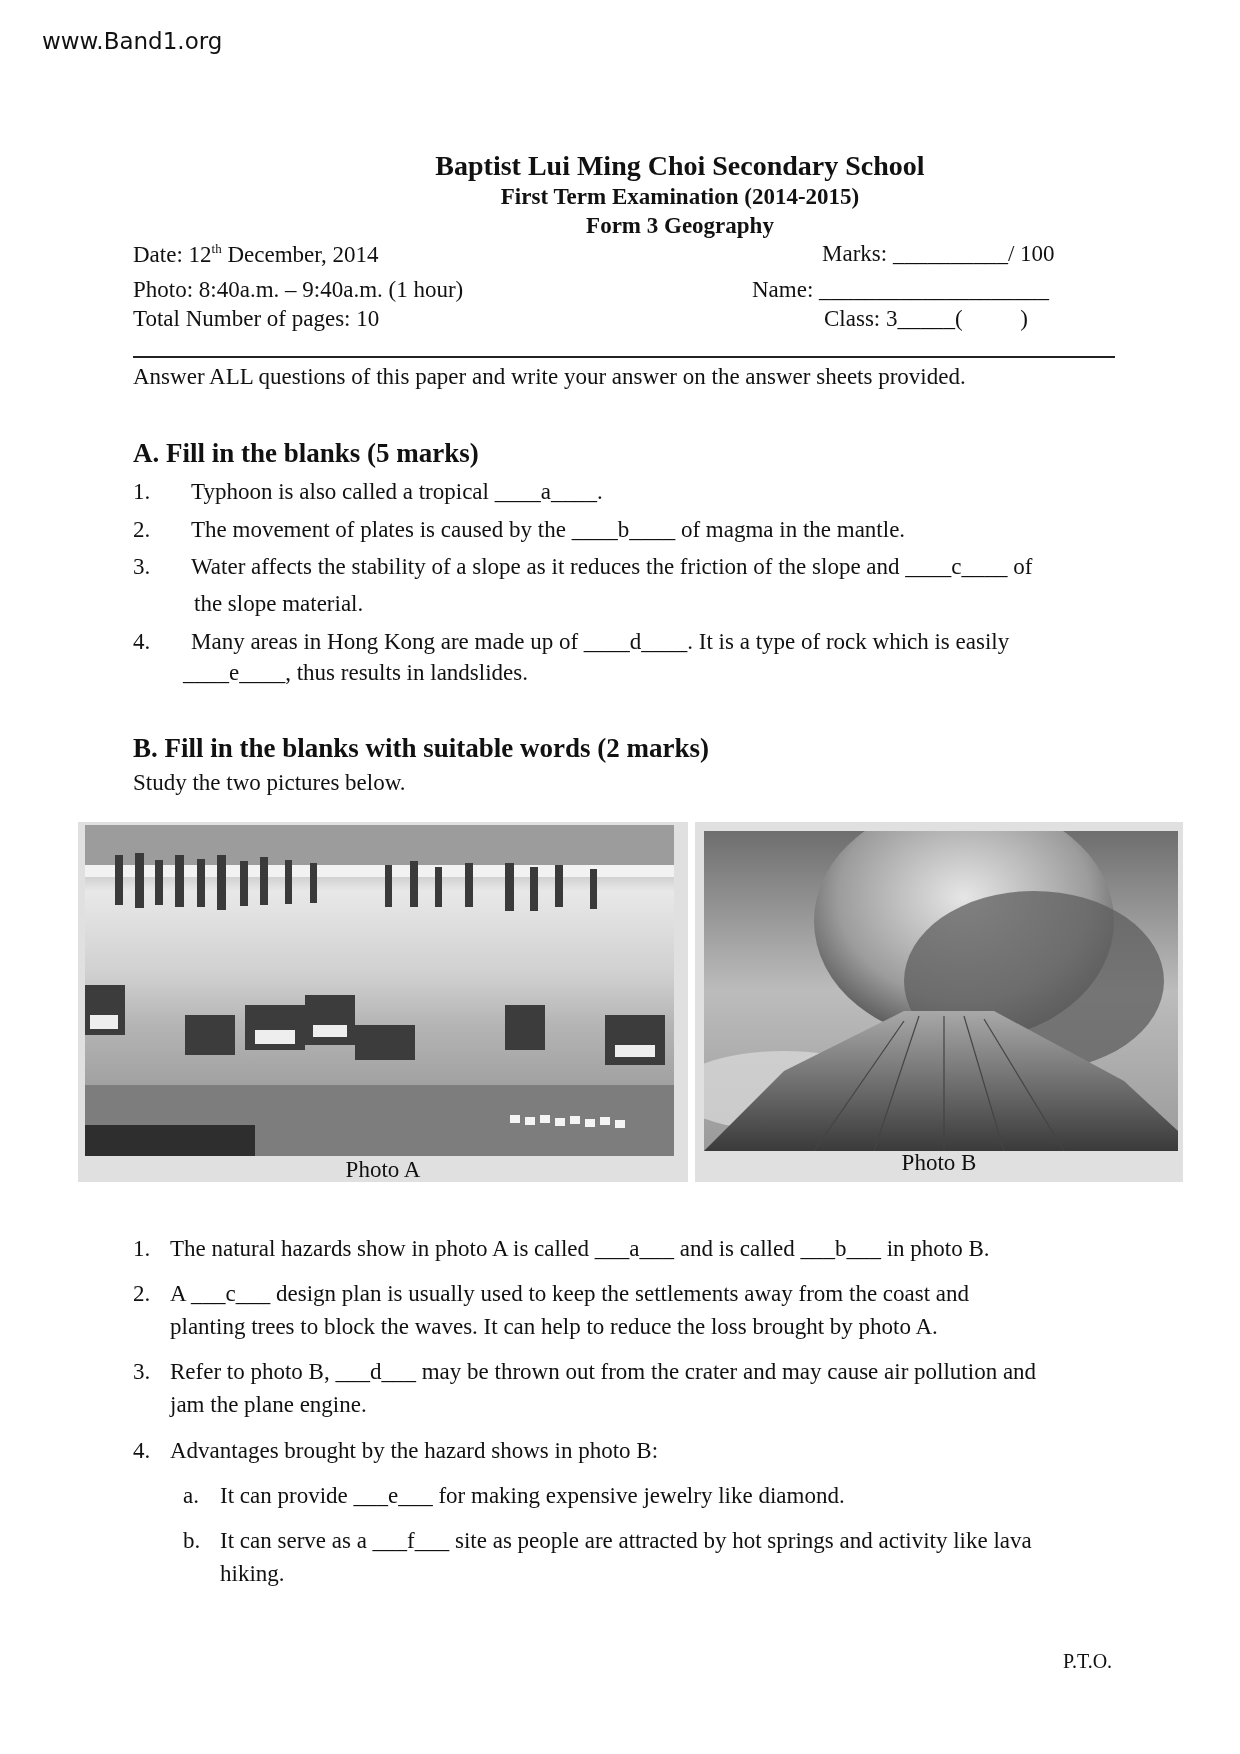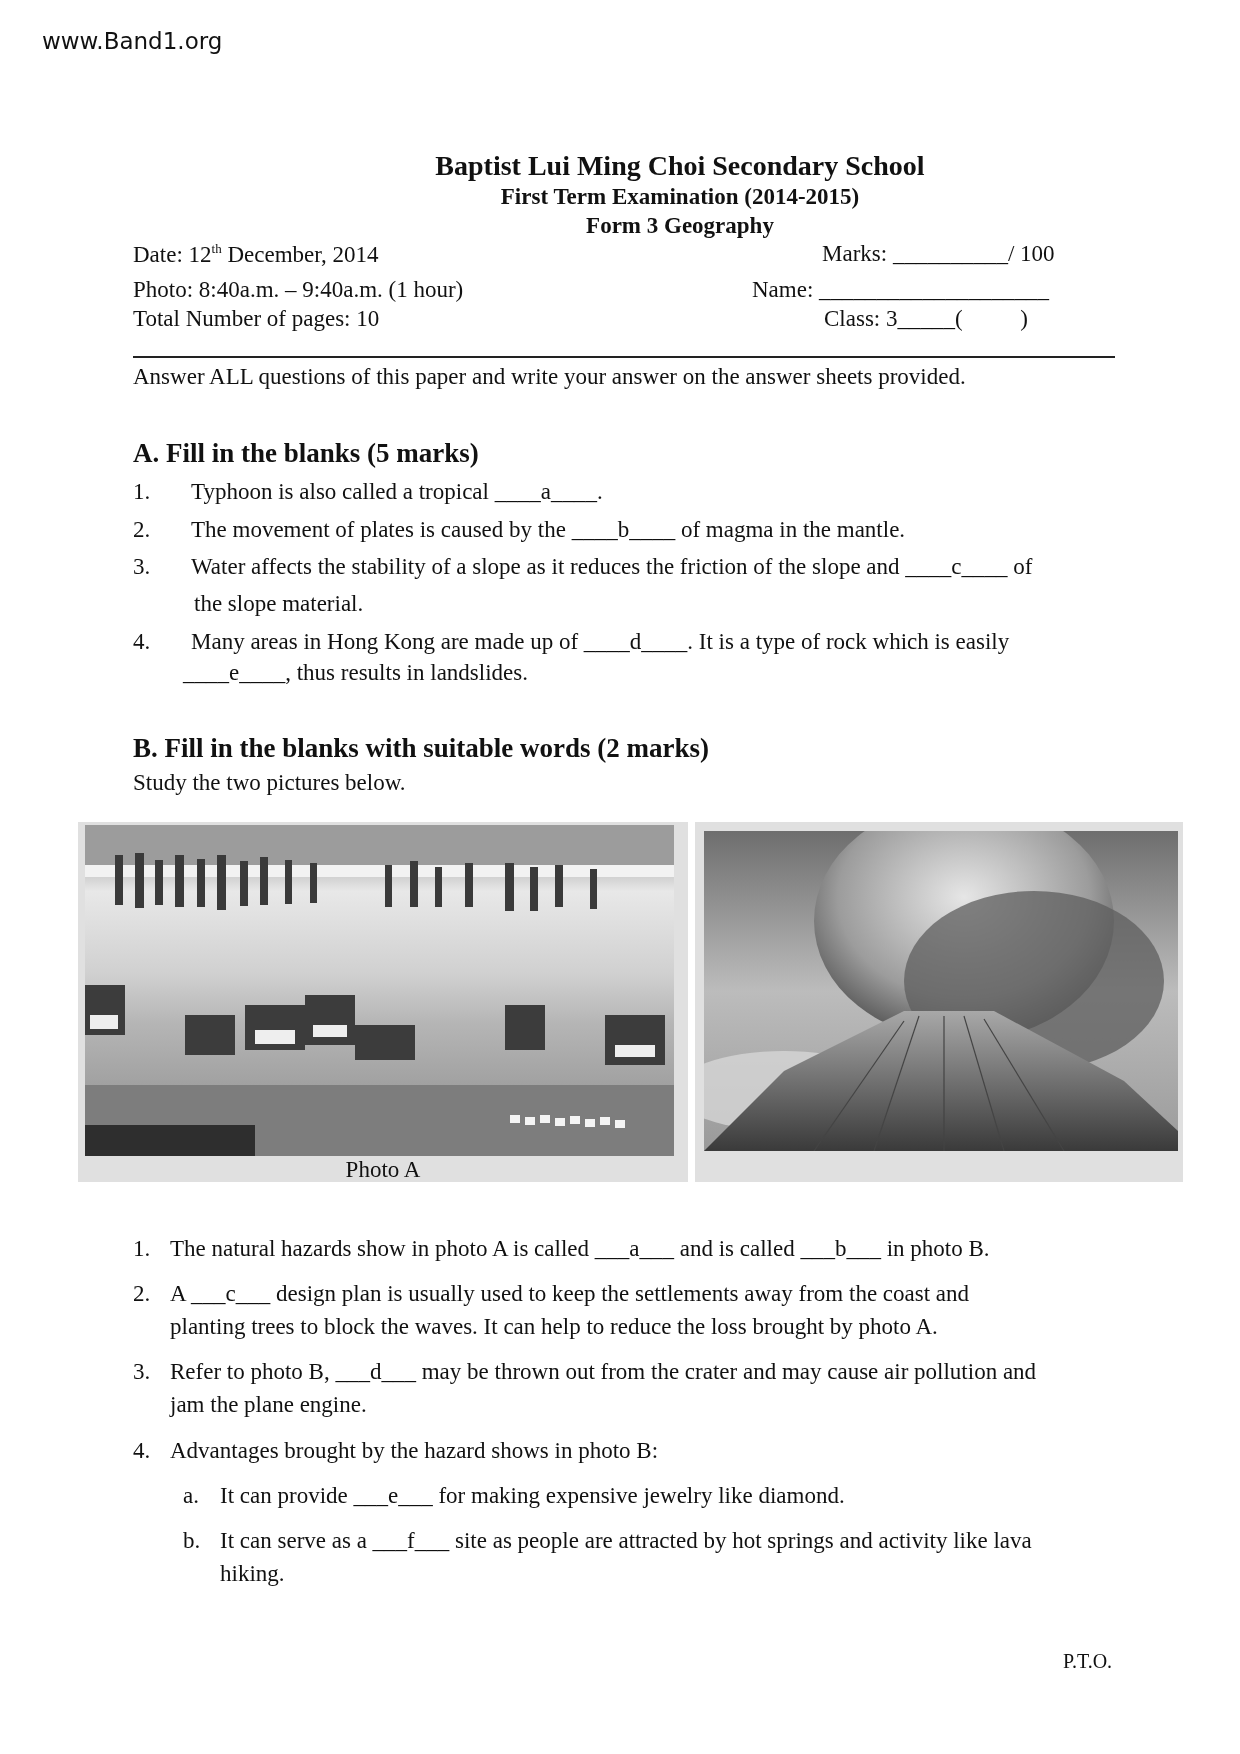--- a/index.html
+++ b/index.html
@@ -177,20 +177,21 @@
       <polygon points="0,320 80,240 200,180 290,180 420,250 474,300 474,320" fill="url(#gMtn)"></polygon>
       <g stroke="#444" stroke-width="1.2" fill="none">
         <path d="M215 185 L170 320"></path>
           <path d="M240 185 L240 320"></path>
           <path d="M260 185 L300 320"></path>
         <path d="M280 188 L360 320"></path>
           <path d="M200 190 L110 320"></path>
       </g>
     </svg>
   </div>
+  <div class="caption" style="top:328px;">Photo B</div>
 </div>
 
 <div class="abs q" style="left:133px; top:1234px; width:990px;">
   <span class="num" style="left:0;">1.</span>
   <span style="position:absolute; left:37px; white-space:nowrap;">The natural hazards show in photo A is called ___a___ and is called ___b___ in photo B.</span>
 </div>
 <div class="abs q" style="left:133px; top:1279px; width:990px;">
   <span class="num" style="left:0;">2.</span>
   <span style="position:absolute; left:37px; white-space:nowrap;">A ___c___ design plan is usually used to keep the settlements away from the coast and</span>
   <span style="position:absolute; left:37px; top:33px; white-space:nowrap;">planting trees to block the waves. It can help to reduce the loss brought by photo A.</span>

